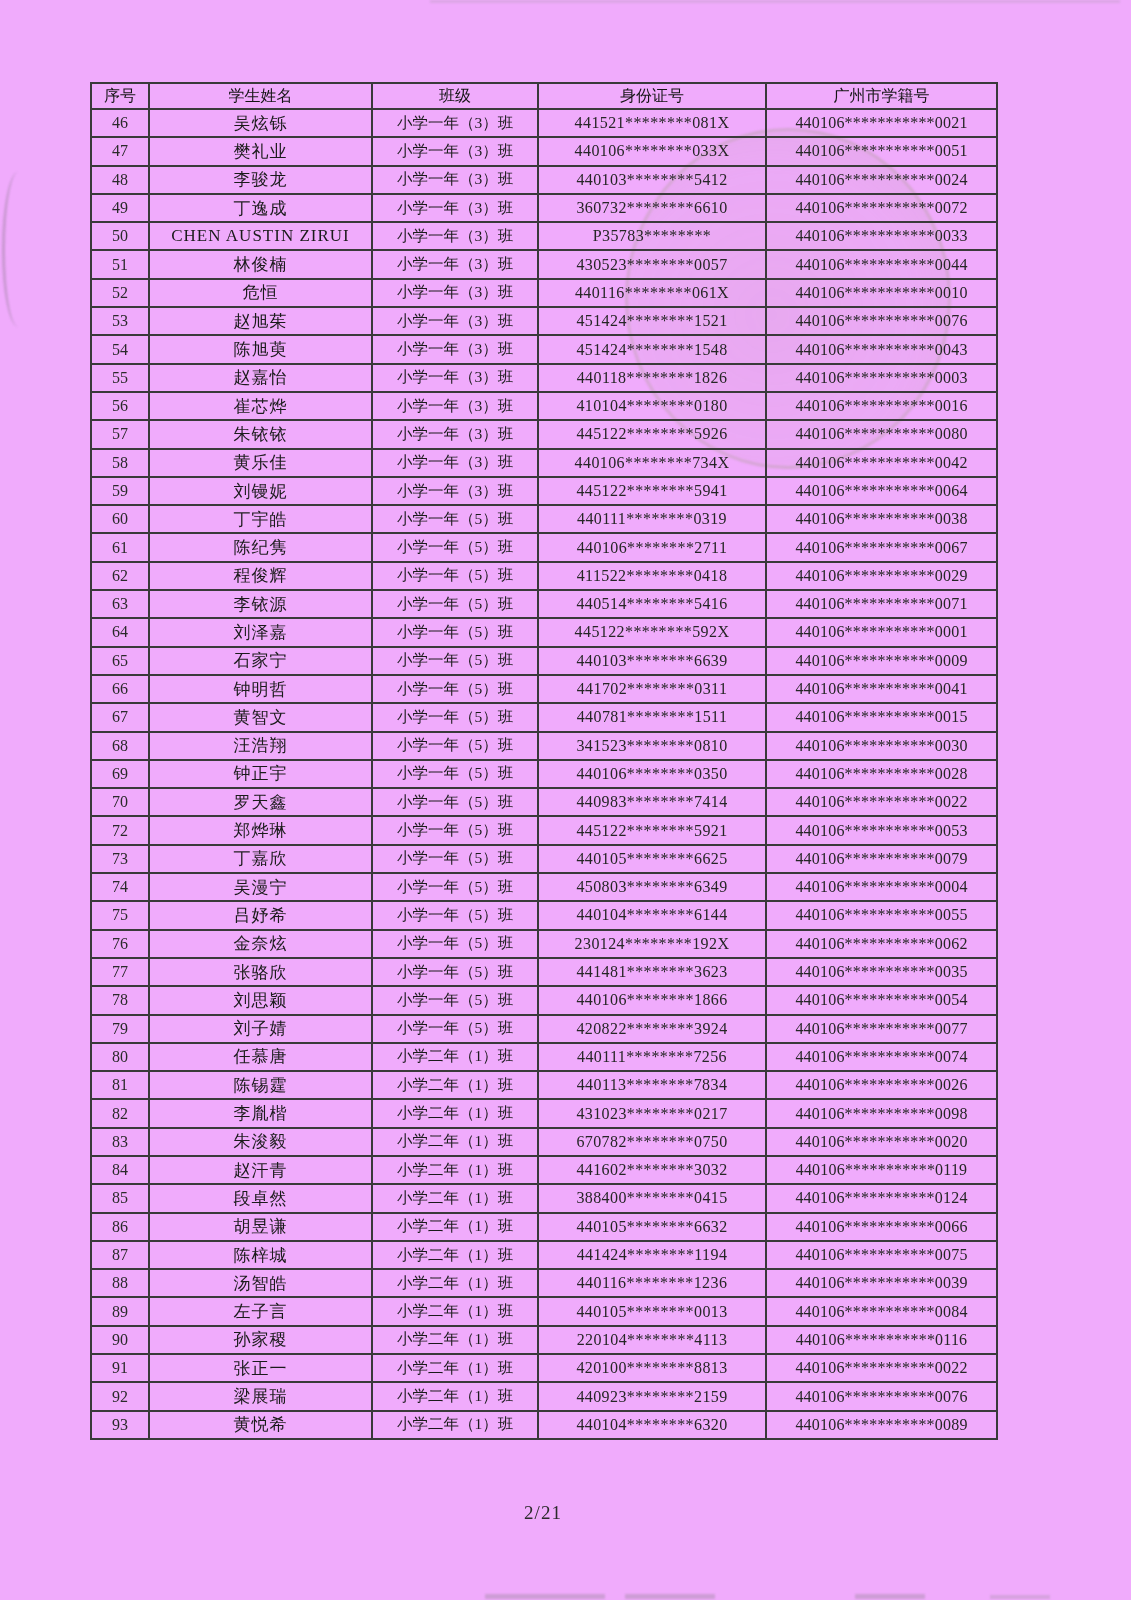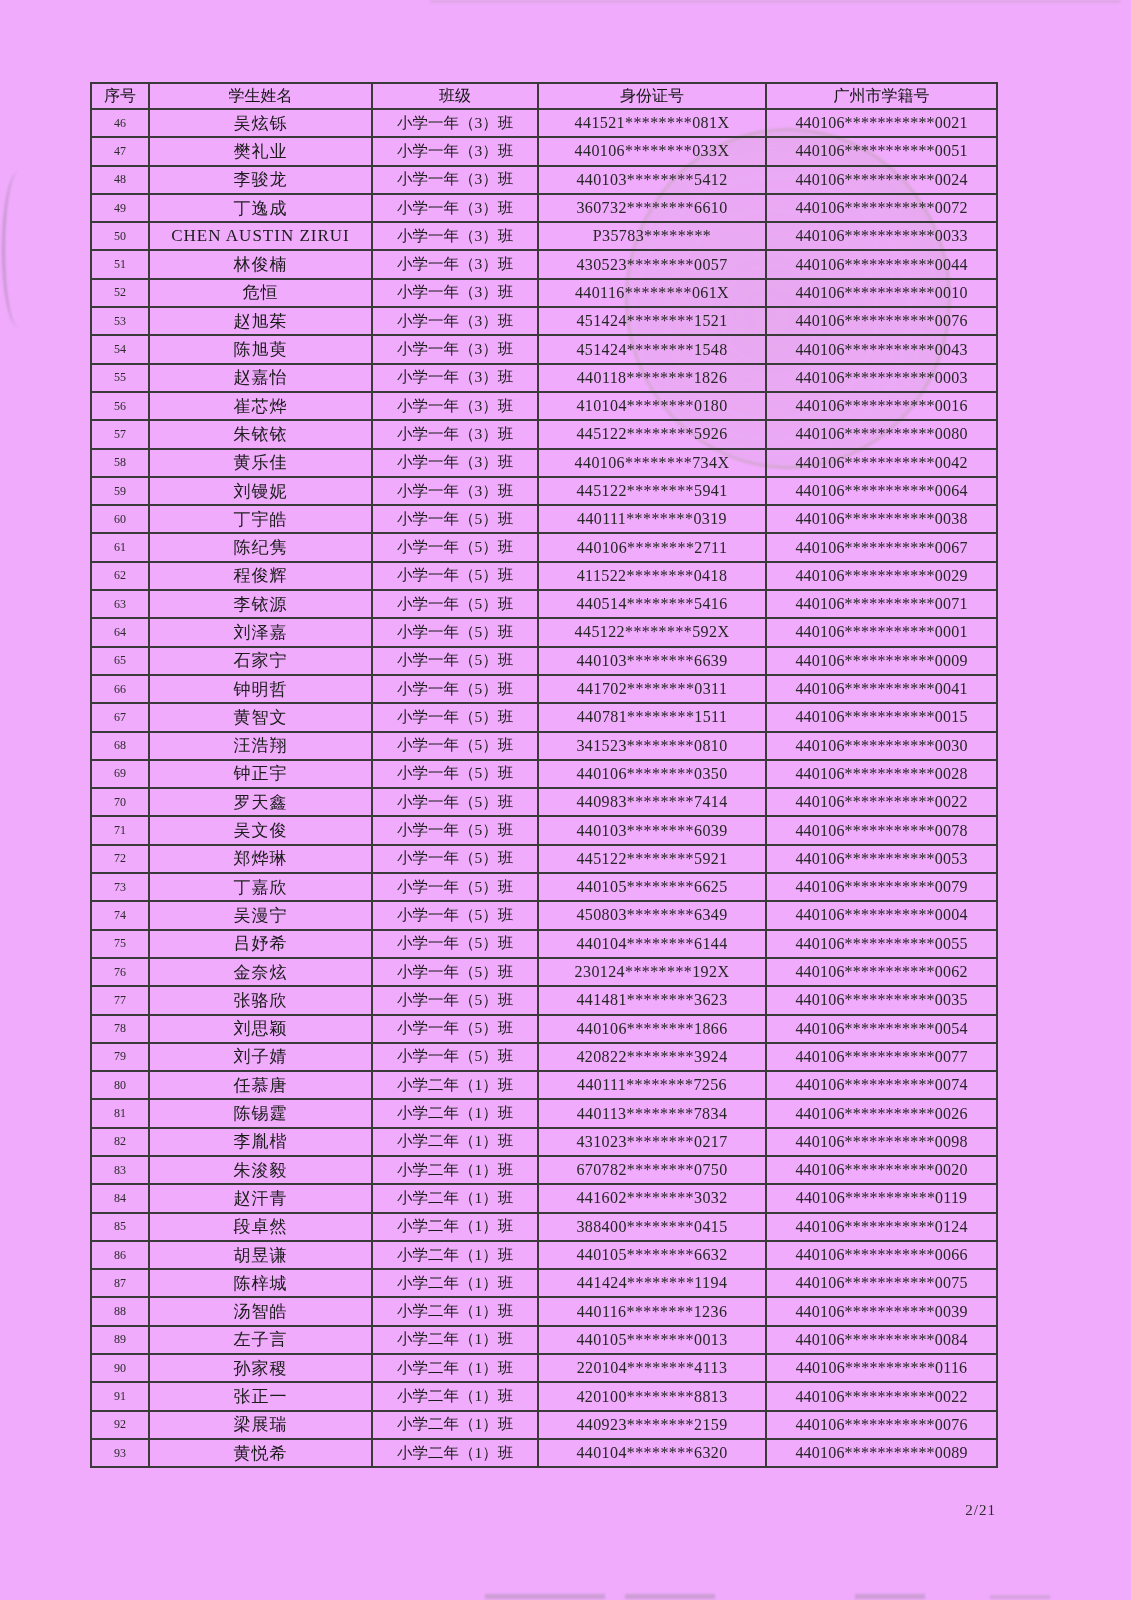--- a/index.html
+++ b/index.html
@@ -34,33 +34,33 @@
   }
   .roster th {
     height: 24px;
     font-size: 16px;
     font-weight: normal;
     color: #141414;
   }
   .roster td {
     height: 26.3px;
   }
-  td.c-no   { font-size: 12px; color: #2a2a2a; font-family: Liberation Serif, serif; }
+  td.c-no   { font-size: 16px; color: #2a2a2a; font-family: Liberation Serif, serif; }
   td.c-name { font-size: 17px; letter-spacing: 1px; text-align: center; }
   td.c-class{ font-size: 15.5px; text-align: center; }
   td.c-id   { font-size: 16px; letter-spacing: 0.4px; color: #262626; border-radius: 14px; }
   td.c-xjh  { font-size: 16px; letter-spacing: 0.2px; color: #262626; margin-top: 48px; }
 
   .page-footer {
     position: absolute;
     left: 90px;
     top: 1502px;
     width: 906px;
-    text-align: right;
-    font-size: 15px;
+    text-align: center;
+    font-size: 19px;
     letter-spacing: 1px;
     color: #2b2b2b;
   }
 
   
   .seal {
     position: absolute;
     left: 625px;
     top: 128px;
     width: 320px;
@@ -306,27 +306,20 @@
     <td class="c-xjh">440106***********0028</td>
   </tr>
         <tr>
     <td class="c-no">70</td>
     <td class="c-name">罗天鑫</td>
     <td class="c-class">小学一年（5）班</td>
     <td class="c-id">440983********7414</td>
     <td class="c-xjh">440106***********0022</td>
   </tr>
         <tr>
-    <td class="c-no">71</td>
-    <td class="c-name">吴文俊</td>
-    <td class="c-class">小学一年（5）班</td>
-    <td class="c-id">440103********6039</td>
-    <td class="c-xjh">440106***********0078</td>
-  </tr>
-        <tr>
     <td class="c-no">72</td>
     <td class="c-name">郑烨琳</td>
     <td class="c-class">小学一年（5）班</td>
     <td class="c-id">445122********5921</td>
     <td class="c-xjh">440106***********0053</td>
   </tr>
         <tr>
     <td class="c-no">73</td>
     <td class="c-name">丁嘉欣</td>
     <td class="c-class">小学一年（5）班</td>

